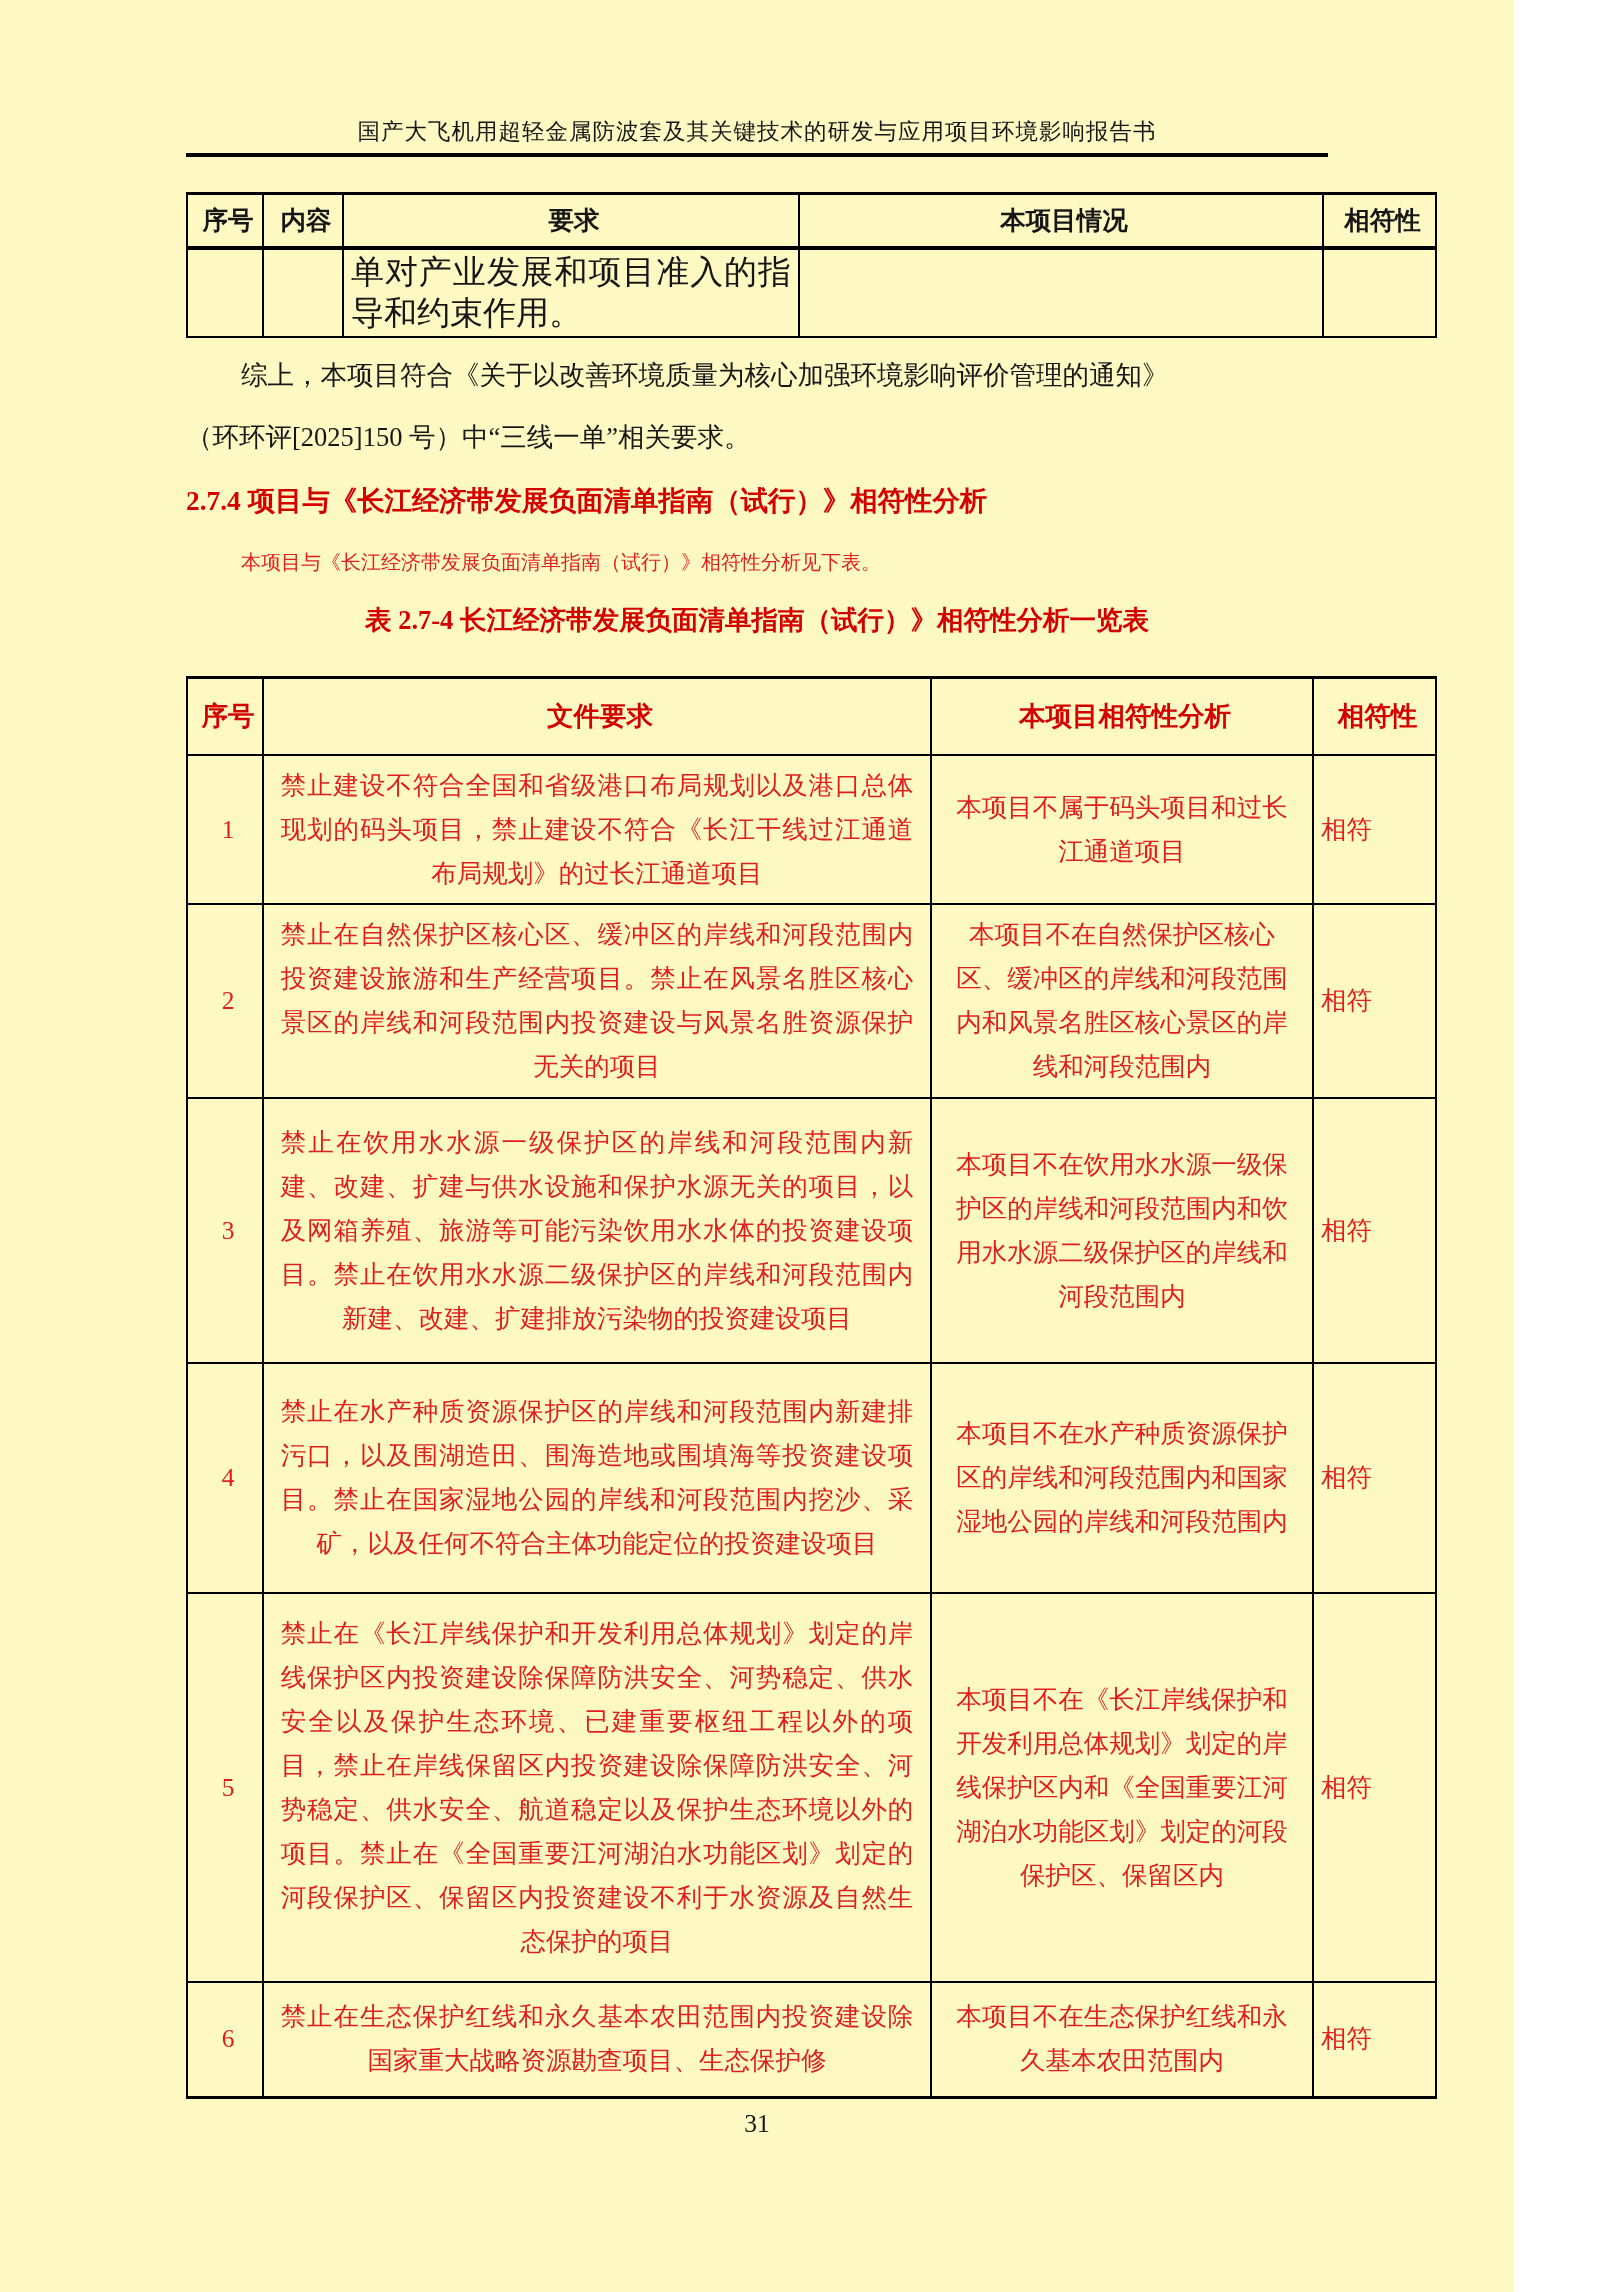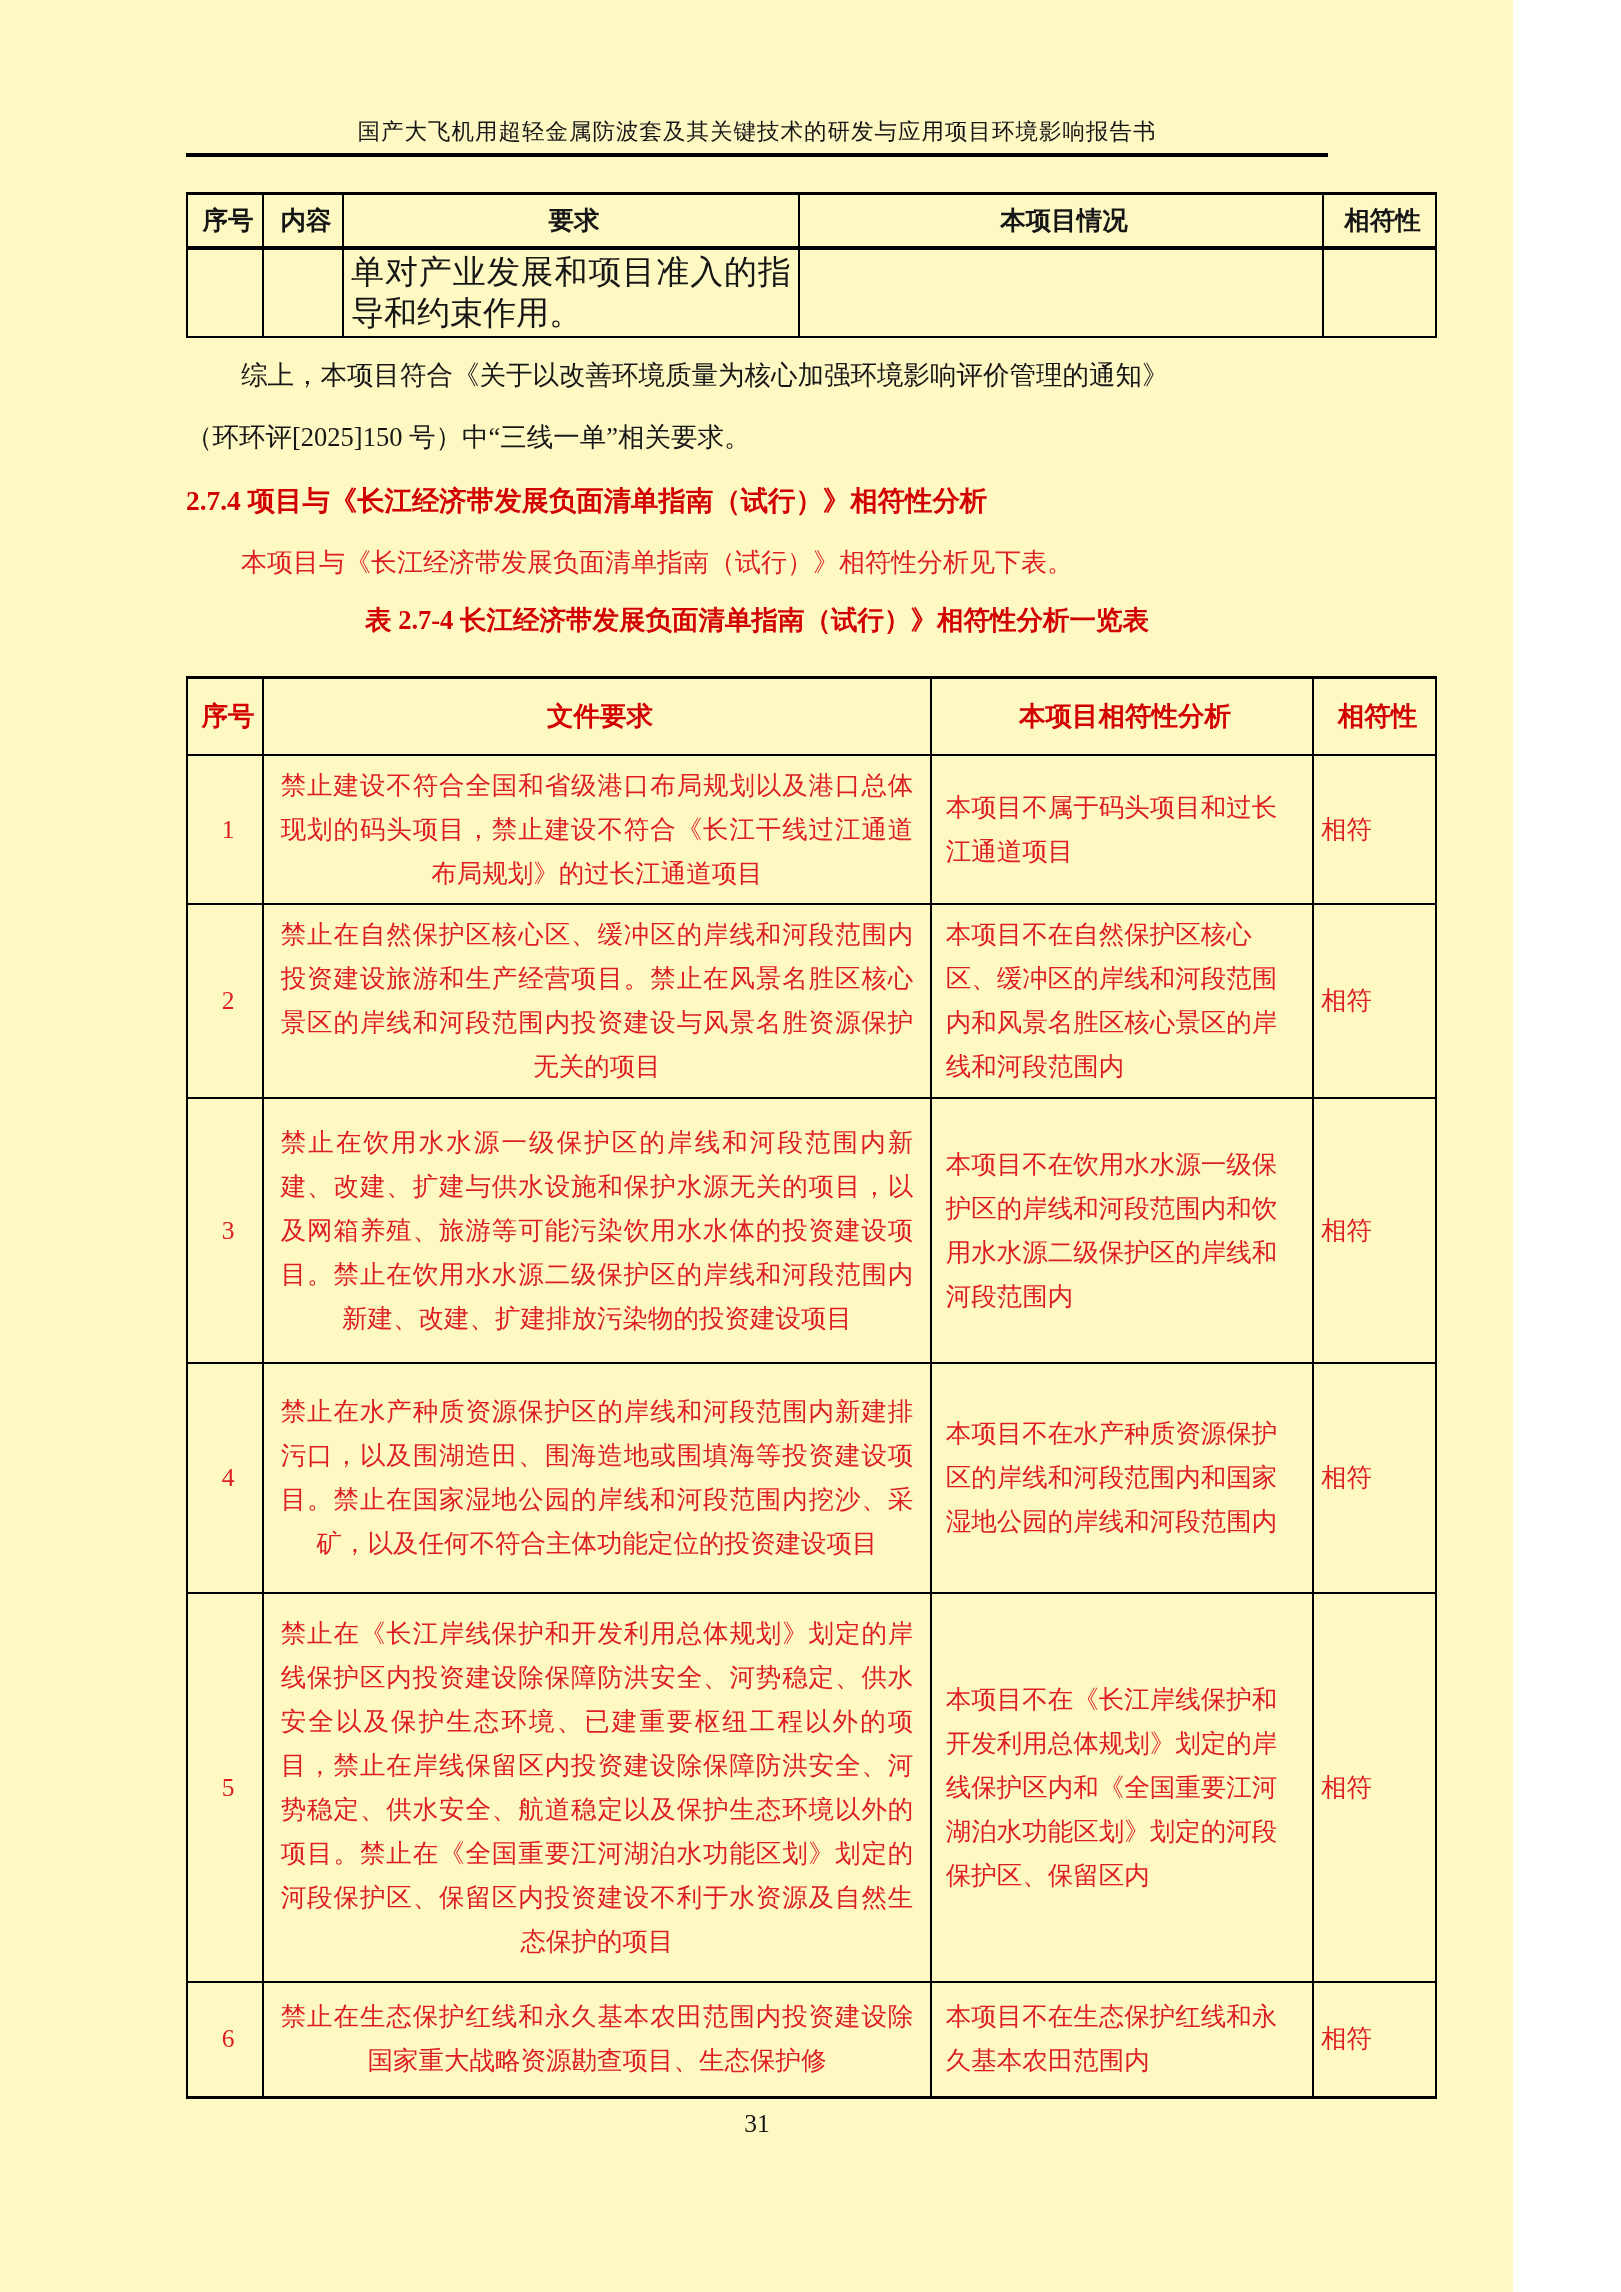--- a/index.html
+++ b/index.html
@@ -44,21 +44,21 @@
   .para{margin-top:5.9px;font-size:26.5px;line-height:62px;}
   .para .ln{white-space:nowrap;}
   .indent{padding-left:55px;}
 
   
   .section-heading{
     margin-top:11.8px;font-size:27.4px;line-height:43px;font-weight:bold;
     color:var(--accent-red);white-space:nowrap;
   }
   .intro{
-    margin-top:9.8px;font-size:26px;line-height:59px;color:var(--table-red);
+    margin-top:9.8px;font-size:20px;line-height:59px;color:var(--table-red);
     padding-left:55px;white-space:nowrap;
   }
   .table-caption{
     margin-top:5.9px;font-size:26.5px;line-height:45px;font-weight:bold;
     color:var(--accent-red);text-align:center;
   }
 
   
   .main-table{
     margin-top:33px;
@@ -68,21 +68,21 @@
   .main-table th{
     border:2px solid var(--line);
     font-size:26.5px;font-weight:bold;text-align:center;height:78px;
     color:var(--accent-red);
   }
   .main-table td{border:2px solid var(--line);font-size:25.5px;line-height:44px;}
   .main-table .no-cell{text-align:center;}
   .main-table .req-cell{
     text-align:justify;text-align-last:center;padding:3.9px 16.7px;
   }
-  .main-table .ana-cell{text-align:left;padding:3.9px 13.7px;}
+  .main-table .ana-cell{text-align:center;padding:3.9px 13.7px;}
   .main-table .conf-cell{text-align:left;}
 
   .page-number{margin-top:9.8px;font-size:25.5px;line-height:31px;text-align:center;}
 </style>
 </head>
 <body>
 
 <div class="page">
 
   <div class="doc-title">国产大飞机用超轻金属防波套及其关键技术的研发与应用项目环境影响报告书</div>

